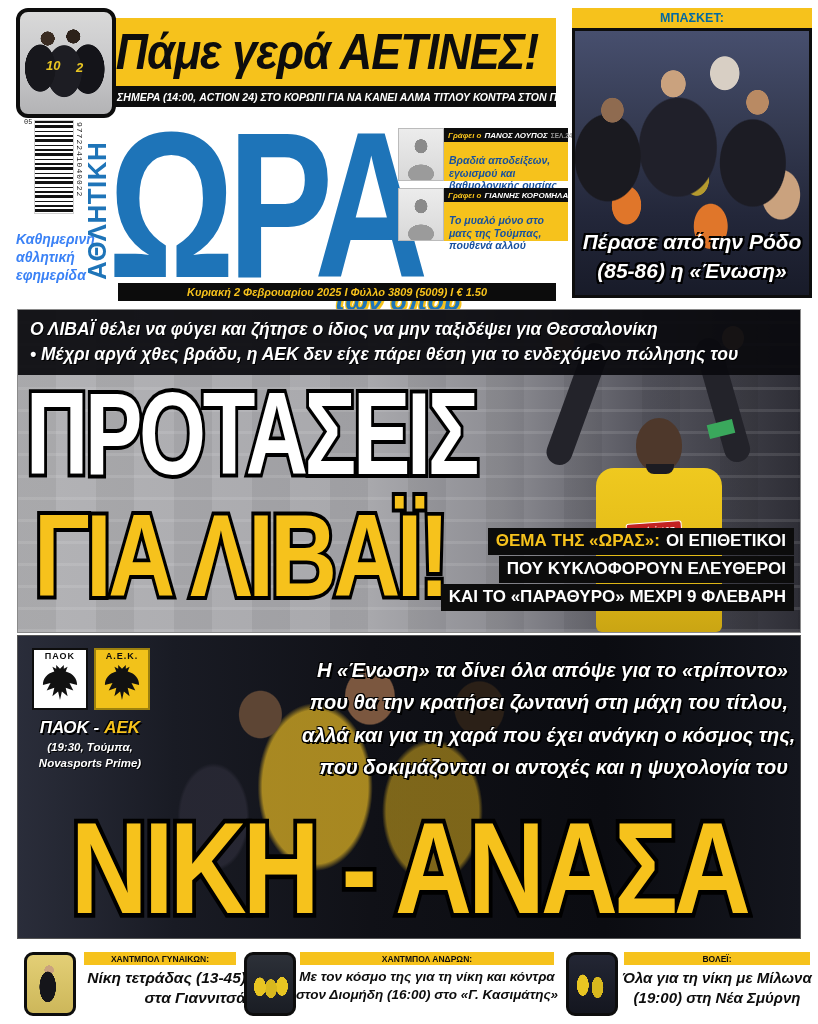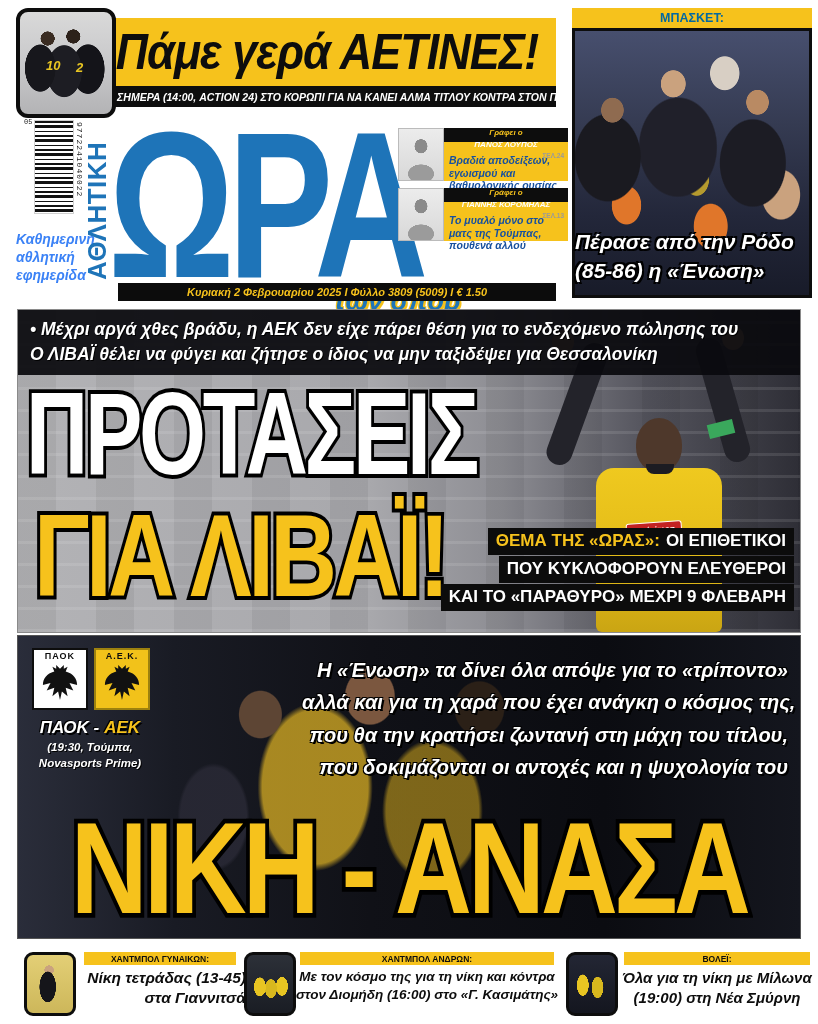--- a/index.html
+++ b/index.html
@@ -49,21 +49,21 @@
     font-size:11px;white-space:nowrap;}
 
   
   .colbox{left:398px;width:170px;height:53px;}
   .colbox .photo{position:absolute;left:0;top:0;width:46px;height:53px;border:1px solid #bbb;
     box-sizing:border-box;background:
       radial-gradient(11px 12px at 50% 34%, #8a8a8a 0 58%, transparent 60%),
       radial-gradient(22px 16px at 50% 88%, #9b9b9b 0 58%, transparent 60%),
       linear-gradient(180deg,#ececec,#d8d8d8);}
   .colbox .content{position:absolute;left:46px;right:0;top:0;bottom:0;background:#f6c21c;}
-  .colbox .hdr{height:14px;background:#0d0d0d;display:flex;align-items:center;padding:0 4px;gap:3px;flex-direction:column;}
+  .colbox .hdr{height:14px;background:#0d0d0d;display:flex;align-items:center;padding:0 4px;gap:3px;}
   .colbox .pre{color:#f6c21c;font-size:8px;font-weight:bold;font-style:italic;white-space:nowrap;}
   .colbox .nm{color:#fff;font-size:8px;font-weight:bold;font-style:italic;white-space:nowrap;}
   .colbox .ref{margin-left:auto;color:#9a9a9a;font-size:6.5px;font-weight:bold;white-space:nowrap;}
   .colbox .txt{padding:12px 5px 0;color:#17509e;font-weight:bold;font-style:italic;
     font-size:10.5px;line-height:1.2;}
 
   
   .basket-label{left:572px;top:8px;width:240px;height:20px;background:#f6c21c;display:flex;
     align-items:center;justify-content:center;font-weight:bold;font-size:12.5px;color:#0369a1;}
   .basket-photo{left:572px;top:28px;width:240px;height:270px;border:3px solid #0d0d0d;
@@ -73,21 +73,21 @@
       radial-gradient(20px 22px at 78% 27%, #b98a63 0 55%, transparent 58%),
       radial-gradient(20px 22px at 16% 30%, #8f6b50 0 55%, transparent 58%),
       radial-gradient(56px 74px at 14% 48%, #1a1a20 0 58%, transparent 60%),
       radial-gradient(66px 84px at 44% 44%, #20202a 0 58%, transparent 60%),
       radial-gradient(56px 74px at 76% 50%, #1c1c24 0 58%, transparent 60%),
       radial-gradient(26px 34px at 22% 66%, #e0762a 0 55%, transparent 58%),
       radial-gradient(30px 40px at 58% 74%, #e0762a 0 55%, transparent 58%),
       radial-gradient(22px 30px at 52% 56%, #b59a2e 0 55%, transparent 58%),
       radial-gradient(34px 44px at 88% 62%, #caa27e 0 55%, transparent 58%),
       linear-gradient(180deg,#474f6e 0%,#353b52 35%,#23273a 70%,#181b29 100%);}
-  .basket-caption{position:absolute;left:0;right:0;bottom:10px;color:#fff;
+  .basket-caption{position:absolute;left:0;right:0;bottom:10px;text-align:center;color:#fff;
     font-weight:bold;font-style:italic;font-size:21px;line-height:1.35;
     text-shadow:2px 2px 0 #000,-2px 2px 0 #000,2px -2px 0 #000,-2px -2px 0 #000;}
 
   
   .story1{left:18px;top:310px;width:782px;height:322px;overflow:hidden;outline:1px solid #8a8a8a;
     background:
       repeating-linear-gradient(0deg, rgba(255,255,255,.10) 0 3px, transparent 3px 22px),
       repeating-linear-gradient(90deg, rgba(0,0,0,.06) 0 38px, transparent 38px 78px),
       linear-gradient(90deg,#b3b3b6 0%,#a8a8ac 45%,#8d8d93 62%,#55555e 80%,#2e2e36 100%);}
   .kicker{position:absolute;left:0;top:0;width:100%;box-sizing:border-box;
@@ -249,22 +249,22 @@
       <div class="gk-arm r"></div>
       <div class="gk-hand l"></div>
       <div class="gk-hand r"></div>
       <div class="gk-band"></div>
       <div class="gk-head"></div>
       <div class="gk-torso"></div>
       <div class="gk-collar"></div>
       <div class="gk-logo">stoiximan</div>
     </div>
     <div class="kicker">
+      <div>Ο ΛΙΒΑΪ θέλει να φύγει και ζήτησε ο ίδιος να μην ταξιδέψει για Θεσσαλονίκη</div>
       <div>• Μέχρι αργά χθες βράδυ, η ΑΕΚ δεν είχε πάρει θέση για το ενδεχόμενο πώλησης του</div>
-      <div>Ο ΛΙΒΑΪ θέλει να φύγει και ζήτησε ο ίδιος να μην ταξιδέψει για Θεσσαλονίκη</div>
     </div>
     <div class="abs hl hl1">ΠΡΟΤΑΣΕΙΣ</div>
     <div class="abs hl hl2">ΓΙΑ ΛΙΒΑΪ!</div>
     <div class="side-stack">
       <div class="bar">
         <span class="ylw">ΘΕΜΑ ΤΗΣ «ΩΡΑΣ»:</span><span>ΟΙ ΕΠΙΘΕΤΙΚΟΙ</span>
       </div>
       <div class="bar">ΠΟΥ ΚΥΚΛΟΦΟΡΟΥΝ ΕΛΕΥΘΕΡΟΙ</div>
       <div class="bar">ΚΑΙ ΤΟ «ΠΑΡΑΘΥΡΟ» ΜΕΧΡΙ 9 ΦΛΕΒΑΡΗ</div>
     </div>
@@ -287,22 +287,22 @@
     </div>
     <div class="match-line">
       <span>ΠΑΟΚ -</span><span class="ylw">ΑΕΚ</span>
     </div>
     <div class="match-info">
       <div>(19:30, Τούμπα,</div>
       <div>Novasports Prime)</div>
     </div>
     <div class="deck">
       <div>Η «Ένωση» τα δίνει όλα απόψε για το «τρίποντο»</div>
+      <div>που θα την κρατήσει ζωντανή στη μάχη του τίτλου,</div>
       <div>αλλά και για τη χαρά που έχει ανάγκη ο κόσμος της,</div>
-      <div>που θα την κρατήσει ζωντανή στη μάχη του τίτλου,</div>
       <div>που δοκιμάζονται οι αντοχές και η ψυχολογία του</div>
     </div>
     <div class="hl3">ΝΙΚΗ - ΑΝΑΣΑ</div>
   </div>
 
   <div class="abs bs-photo bs1"></div>
   <div class="abs bs-label bsl1">ΧΑΝΤΜΠΟΛ ΓΥΝΑΙΚΩΝ:</div>
   <div class="abs bs-head bsh1">
     <div>Νίκη τετράδας (13-45)</div>
     <div>στα Γιαννιτσά</div>

